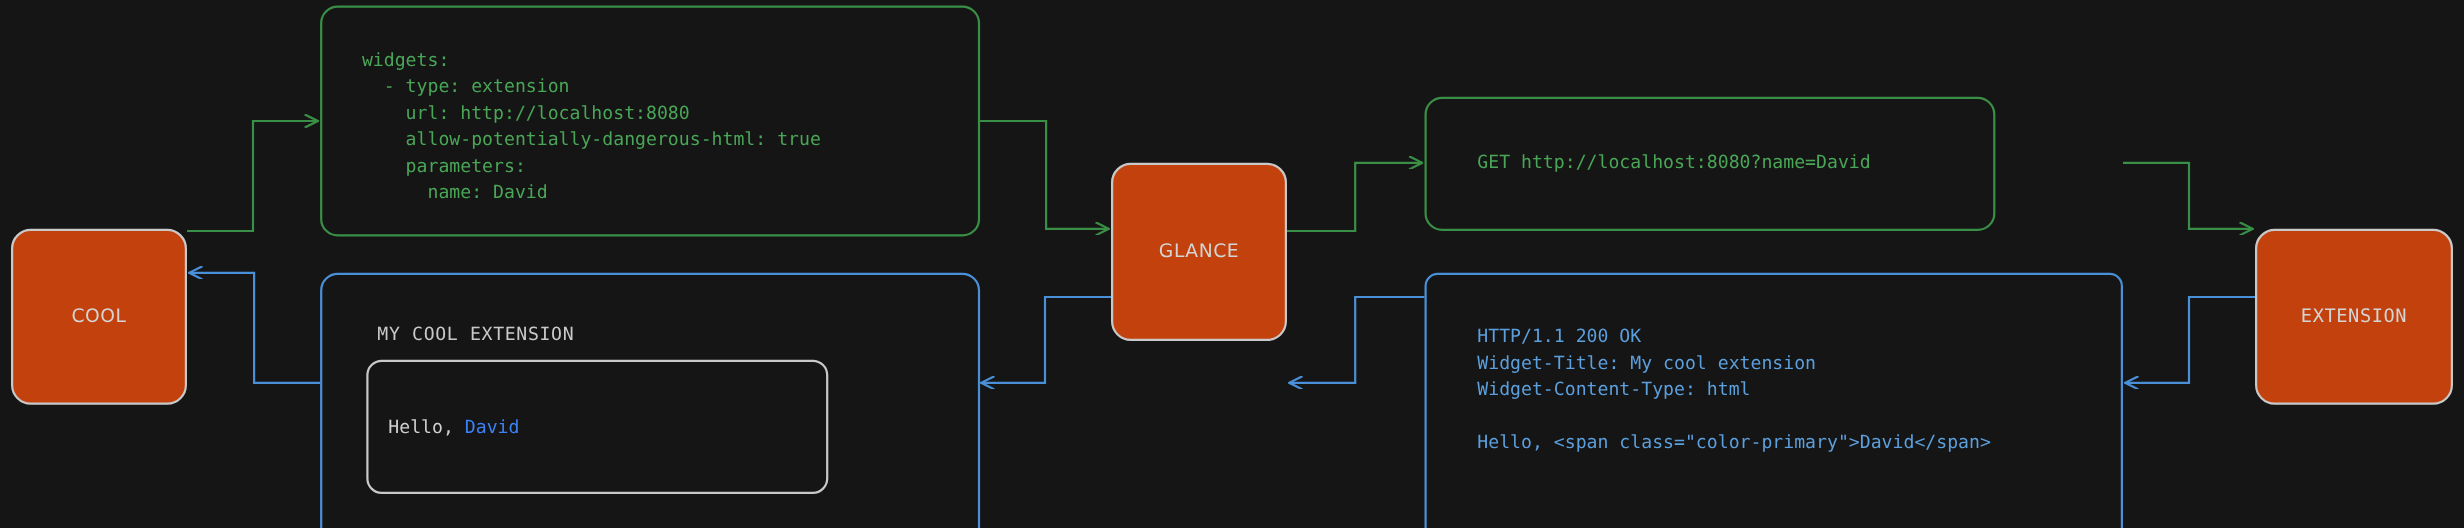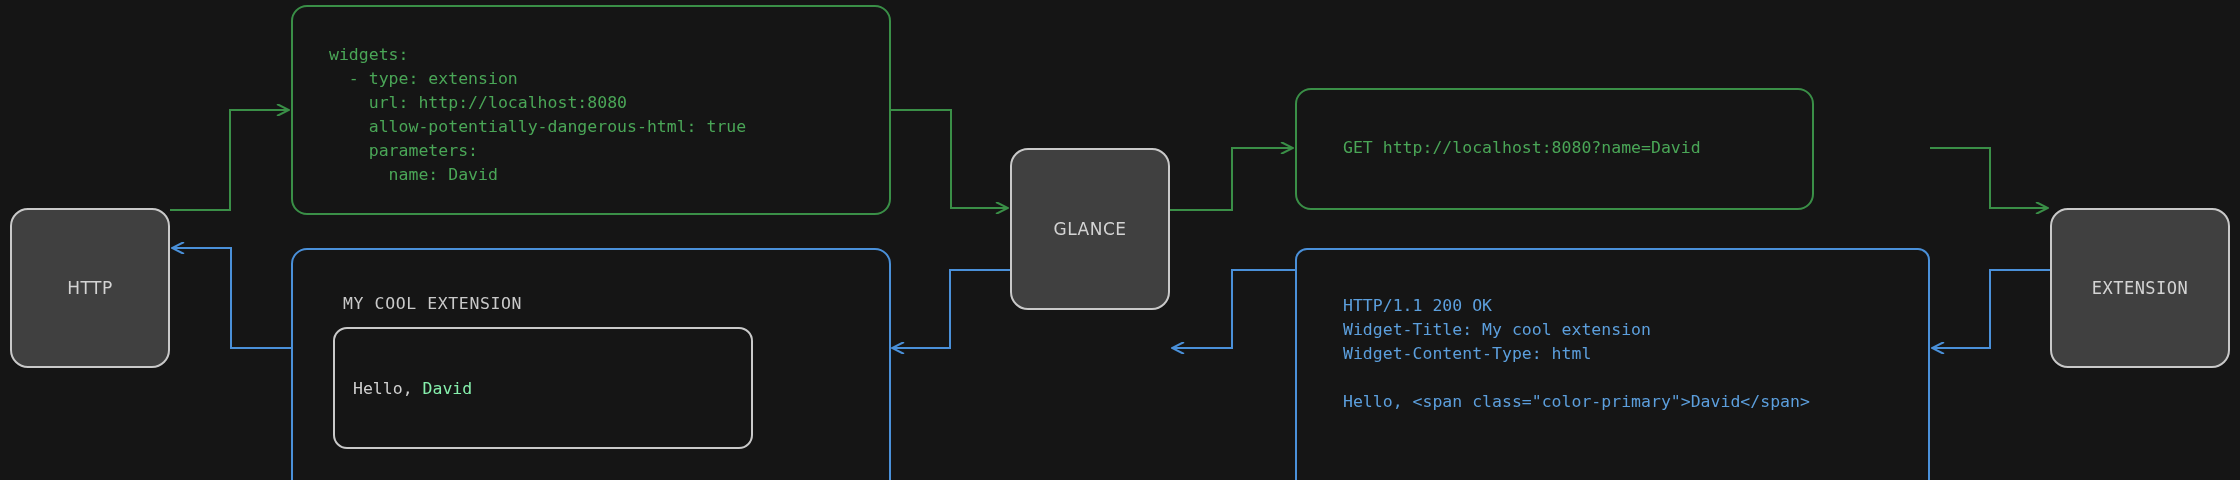--- a/index.html
+++ b/index.html
@@ -26,21 +26,21 @@
     width: 2240px;
     height: 480px;
   }
 
   
   .node {
     position: absolute;
     box-sizing: border-box;
     border: 2px solid #c9c9c9;
     border-radius: 18px;
-    background: #404040;
+    background: #c2410c;
     display: flex;
     align-items: center;
     justify-content: center;
     z-index: 3;
   }
   .node-label {
     color: #d4d4d4;
     font-size: 17px;
     letter-spacing: 0.5px;
     white-space: nowrap;
@@ -114,21 +114,21 @@
     display: flex;
     align-items: center;
     padding-left: 18px;
   }
   .widget-card-text {
     font-family: "DejaVu Sans Mono", "Liberation Mono", monospace;
     font-size: 16.5px;
     color: #d0d0d0;
     white-space: pre;
   }
-  .accent-name { color: #86efac; }
+  .accent-name { color: #3b82f6; }
 </style>
 </head>
 <body>
 
 <div id="diagram-root">
 
   <svg class="wires" viewBox="0 0 2240 480">
     <defs>
       <marker id="arrow-green" markerWidth="14" markerHeight="12" refX="13" refY="6" orient="auto" markerUnits="userSpaceOnUse">
         <path d="M1,0 L13,6 L1,12" fill="none" stroke="#3a8f47" stroke-width="2"></path>
@@ -152,21 +152,21 @@
 
       <path d="M1295,270 H1232 V348 H1172" stroke="#4a90d9" marker-end="url(#arrow-blue)"></path>
 
       <path d="M1010,270 H950 V348 H892" stroke="#4a90d9" marker-end="url(#arrow-blue)"></path>
 
       <path d="M291,348 H231 V248 H172" stroke="#4a90d9" marker-end="url(#arrow-blue)"></path>
     </g>
   </svg>
 
   <div class="node" id="node-user">
-    <span class="node-label sans">HTTP</span>
+    <span class="node-label sans">COOL</span>
   </div>
 
   <div class="node" id="node-glance">
     <span class="node-label sans">GLANCE</span>
   </div>
 
   <div class="node" id="node-extension">
     <span class="node-label mono">EXTENSION</span>
   </div>
 

